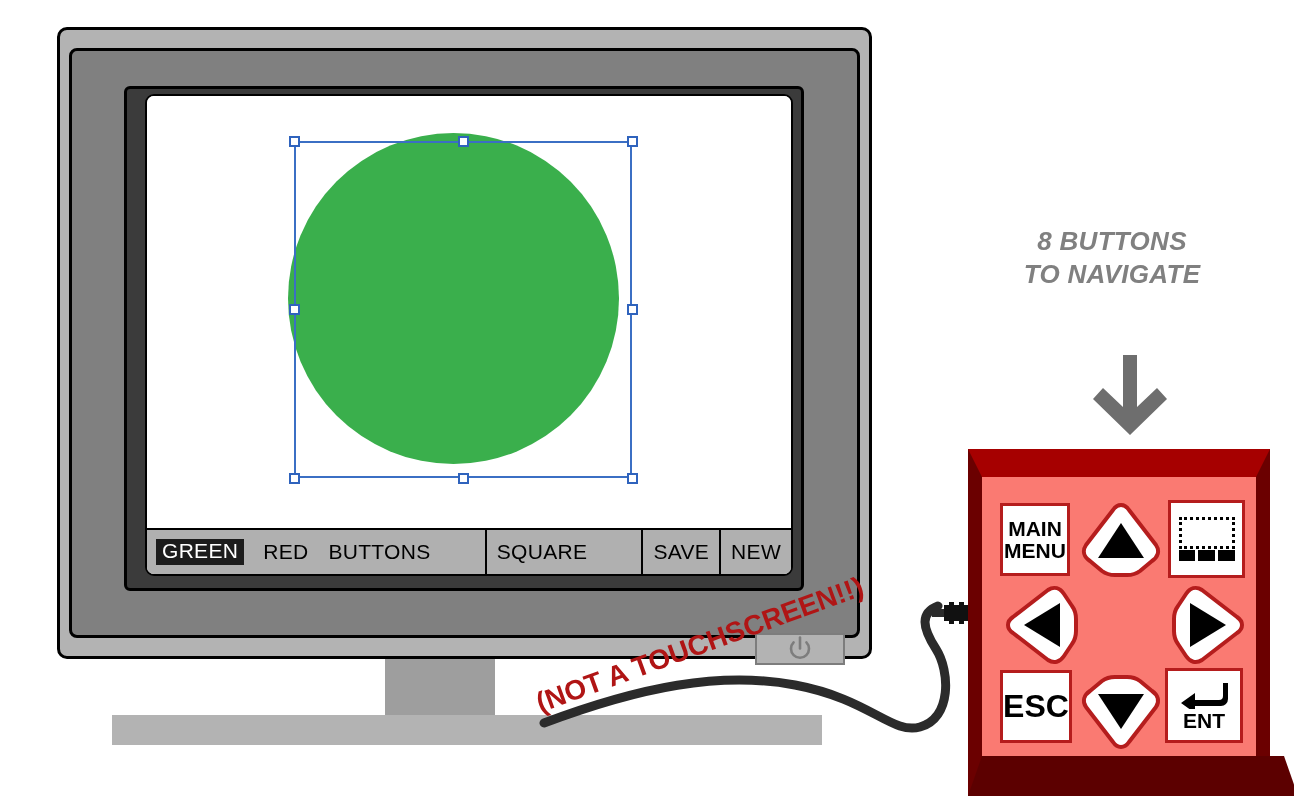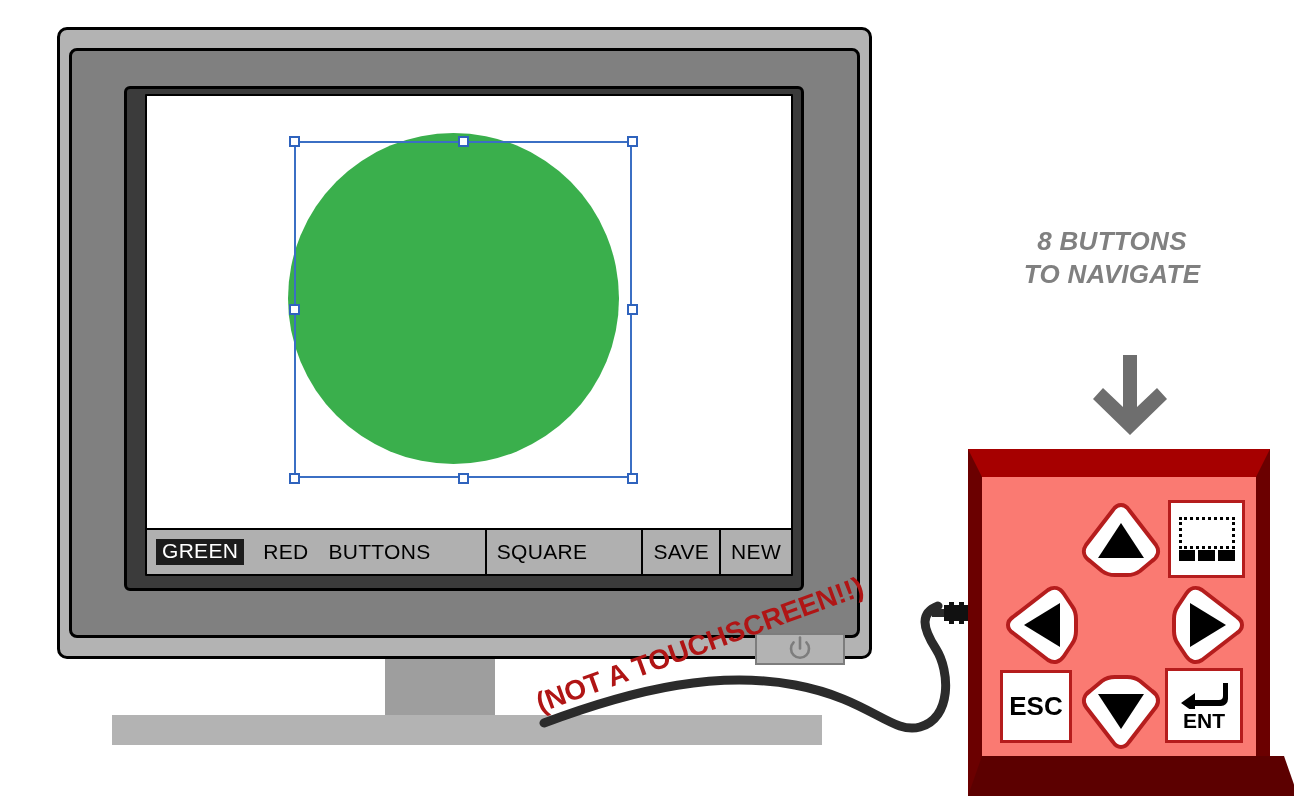--- a/index.html
+++ b/index.html
@@ -9,21 +9,21 @@
   .stage{position:absolute;left:0;top:0;width:1294px;height:803px;}
 
   
   #monitor-outer{position:absolute;left:57px;top:27px;width:815px;height:632px;
       background:#b3b3b3;border:3px solid #000;border-radius:10px;box-sizing:border-box;}
   #monitor-mid{position:absolute;left:69px;top:48px;width:791px;height:590px;
       background:#808080;border:3px solid #000;border-radius:8px;box-sizing:border-box;}
   #monitor-inner{position:absolute;left:124px;top:86px;width:680px;height:505px;
       background:#3b3b3b;border:3px solid #000;border-radius:6px;box-sizing:border-box;}
   #screen{position:absolute;left:145px;top:94px;width:648px;height:482px;
-      background:#ffffff;border:2px solid #000;border-radius:1px;box-sizing:border-box;
+      background:#ffffff;border:2px solid #000;border-radius:9px;box-sizing:border-box;
       overflow:hidden;}
   
   #canvas-area{position:absolute;left:0;top:0;width:644px;height:432px;background:#fff;}
   #green-circle{position:absolute;left:141px;top:37px;width:331px;height:331px;
       border-radius:50%;background:#3aaf4c;}
   #selection-box{position:absolute;left:147px;top:45px;width:338px;height:337px;
       border:2px solid #3b6fc4;box-sizing:border-box;}
   .handle{position:absolute;width:11px;height:11px;background:#ffffff;
       border:2px solid #2f63bd;box-sizing:border-box;}
 
@@ -82,21 +82,21 @@
 
   #key-mainmenu{left:1000px;top:503px;width:70px;height:73px;}
   #key-up{left:1078px;top:501px;width:86px;height:78px;}
   #key-screen{left:1168px;top:500px;width:77px;height:78px;}
   #key-left{left:1002px;top:581px;width:78px;height:88px;}
   #key-right{left:1164px;top:581px;width:84px;height:88px;}
   #key-esc{left:1000px;top:670px;width:72px;height:73px;}
   #key-down{left:1077px;top:673px;width:88px;height:78px;}
   #key-ent{left:1165px;top:668px;width:78px;height:75px;}
 
-  #key-esc{font-size:26px;}
+  #key-esc{font-size:32px;}
   #key-mainmenu{font-size:21px;}
 
   .ent-inner{display:flex;flex-direction:column;align-items:center;justify-content:center;line-height:1;}
   .ent-inner svg{display:block;margin-bottom:1px;}
   .ent-label{font-size:21px;font-weight:bold;}
 
   .scr-icon{width:56px;height:44px;position:relative;}
   .scr-dotted{position:absolute;left:0;top:0;width:56px;height:32px;
       border:3px dotted #000;box-sizing:border-box;}
   .scr-bars{position:absolute;left:0;bottom:0;width:56px;height:11px;display:flex;gap:3px;}
@@ -205,20 +205,24 @@
     </svg>
   </div>
 
   <div id="keypad">
     <div id="kp-bevel"></div>
     <div id="kp-top"></div>
     <div id="kp-bot"></div>
     <div id="kp-face"></div>
   </div>
 
+  <div id="key-mainmenu" class="key key-sq">
+    <span>MAIN</span>
+    <span>MENU</span>
+  </div>
 
   <div id="key-up" class="key key-arrow">
     <span>
       <svg width="86" height="78" viewBox="0 0 86 78">
         <path d="M43 4 C47 4 49 6 51 9 L78 44 C82 50 80 56 74 60 L62 70 C58 73 54 74 49 74
                  H37 C32 74 28 73 24 70 L12 60 C6 56 4 50 8 44 L35 9 C37 6 39 4 43 4 Z" fill="#ffffff" stroke="#b51d1d" stroke-width="4" stroke-linejoin="round"></path>
         <path d="M43 22 L66 57 H20 Z" fill="#000000"></path>
       </svg>
     </span>
   </div>

